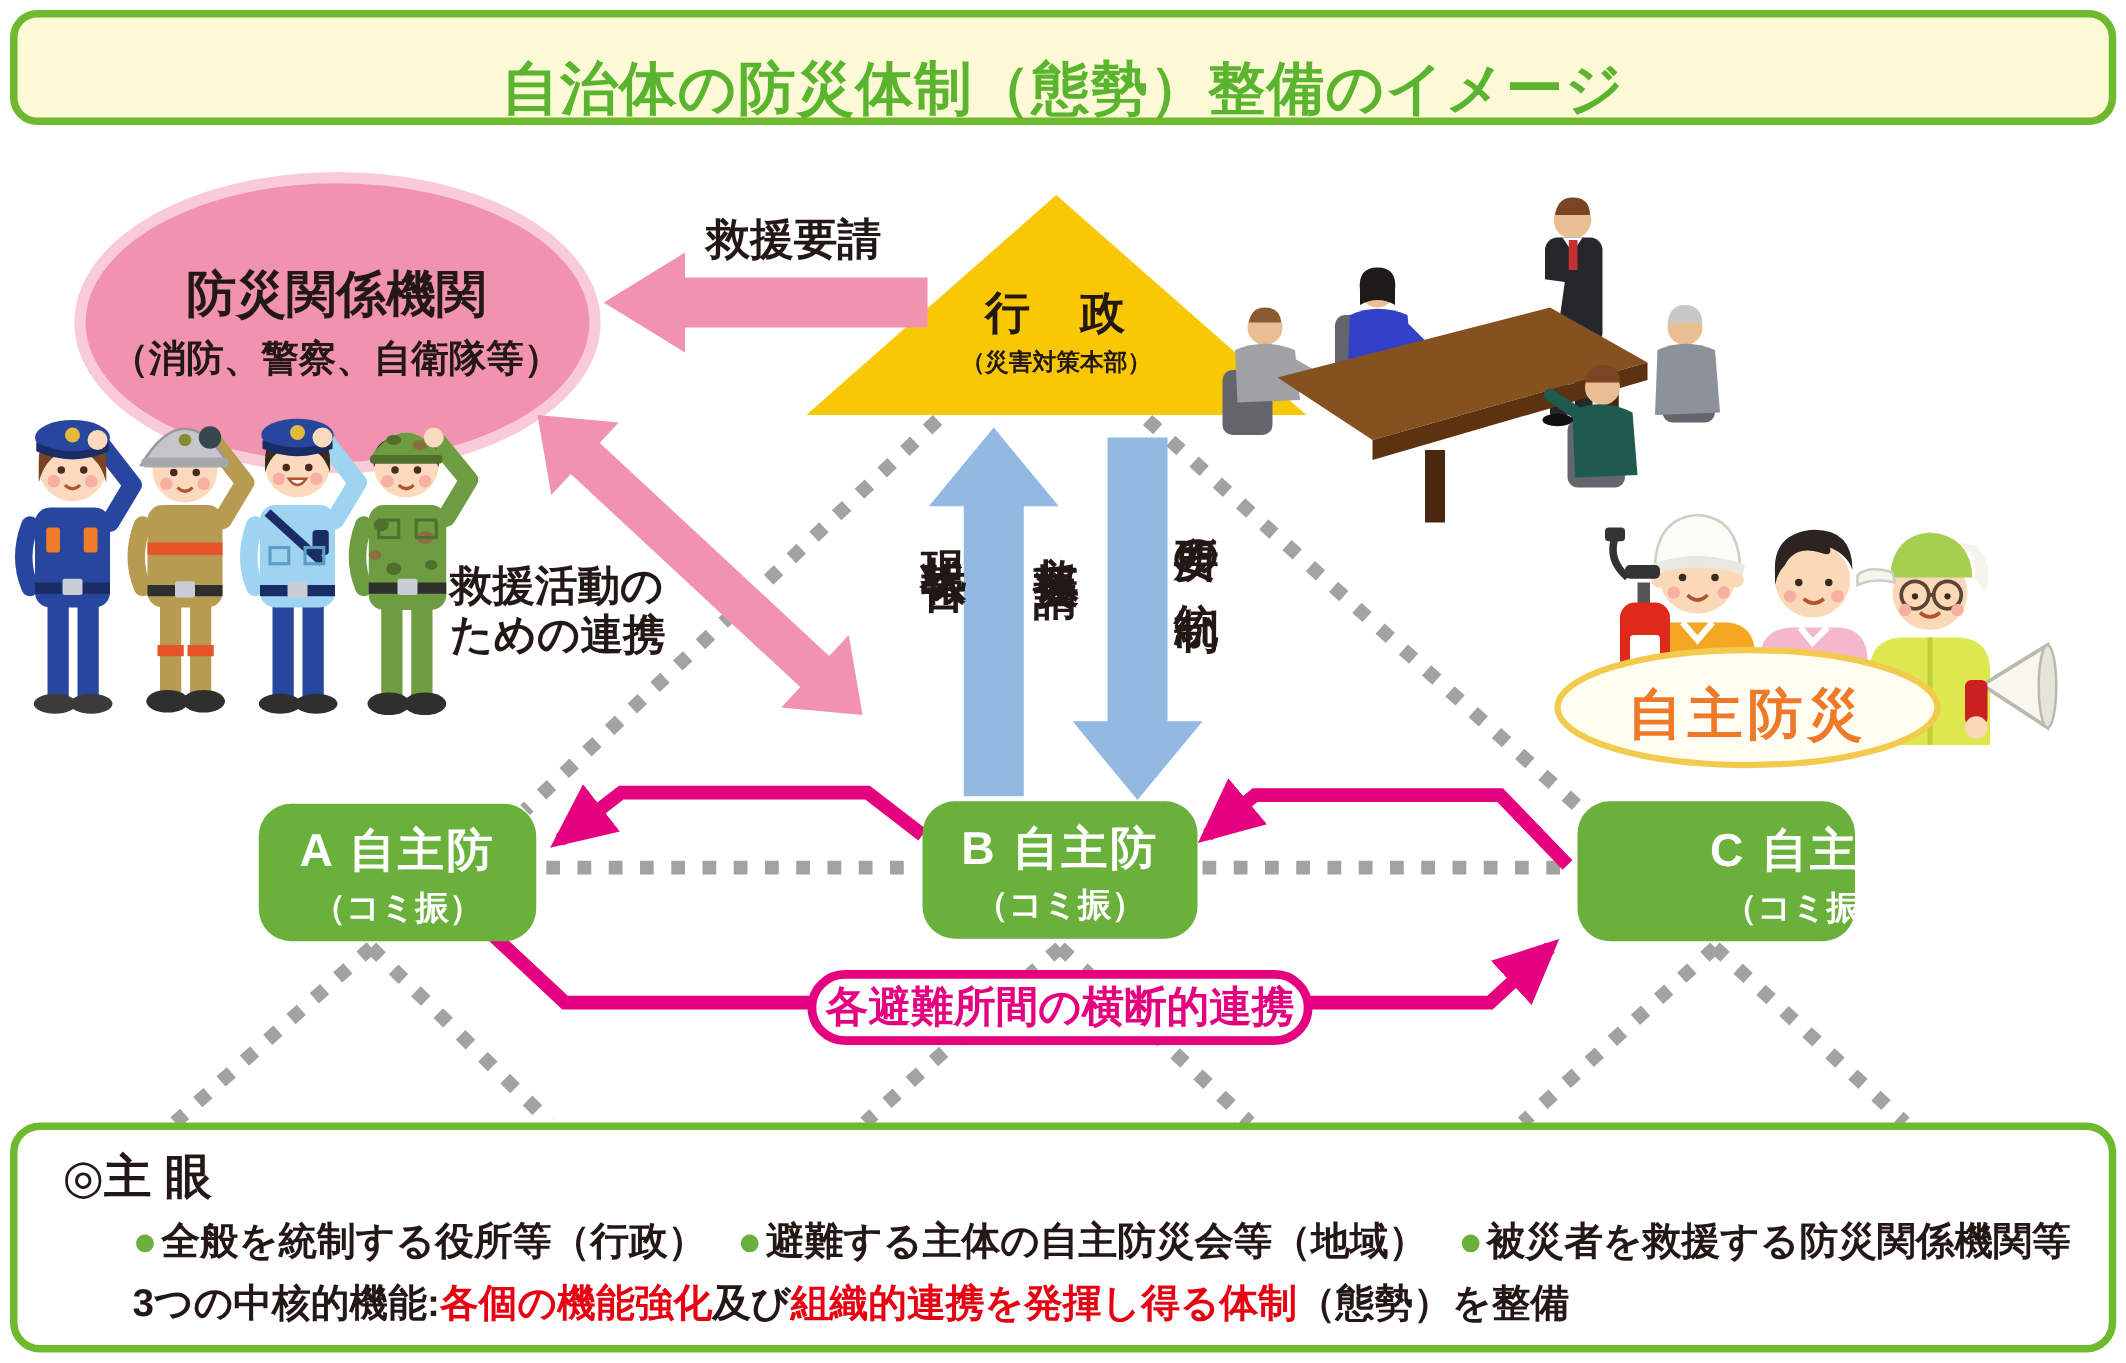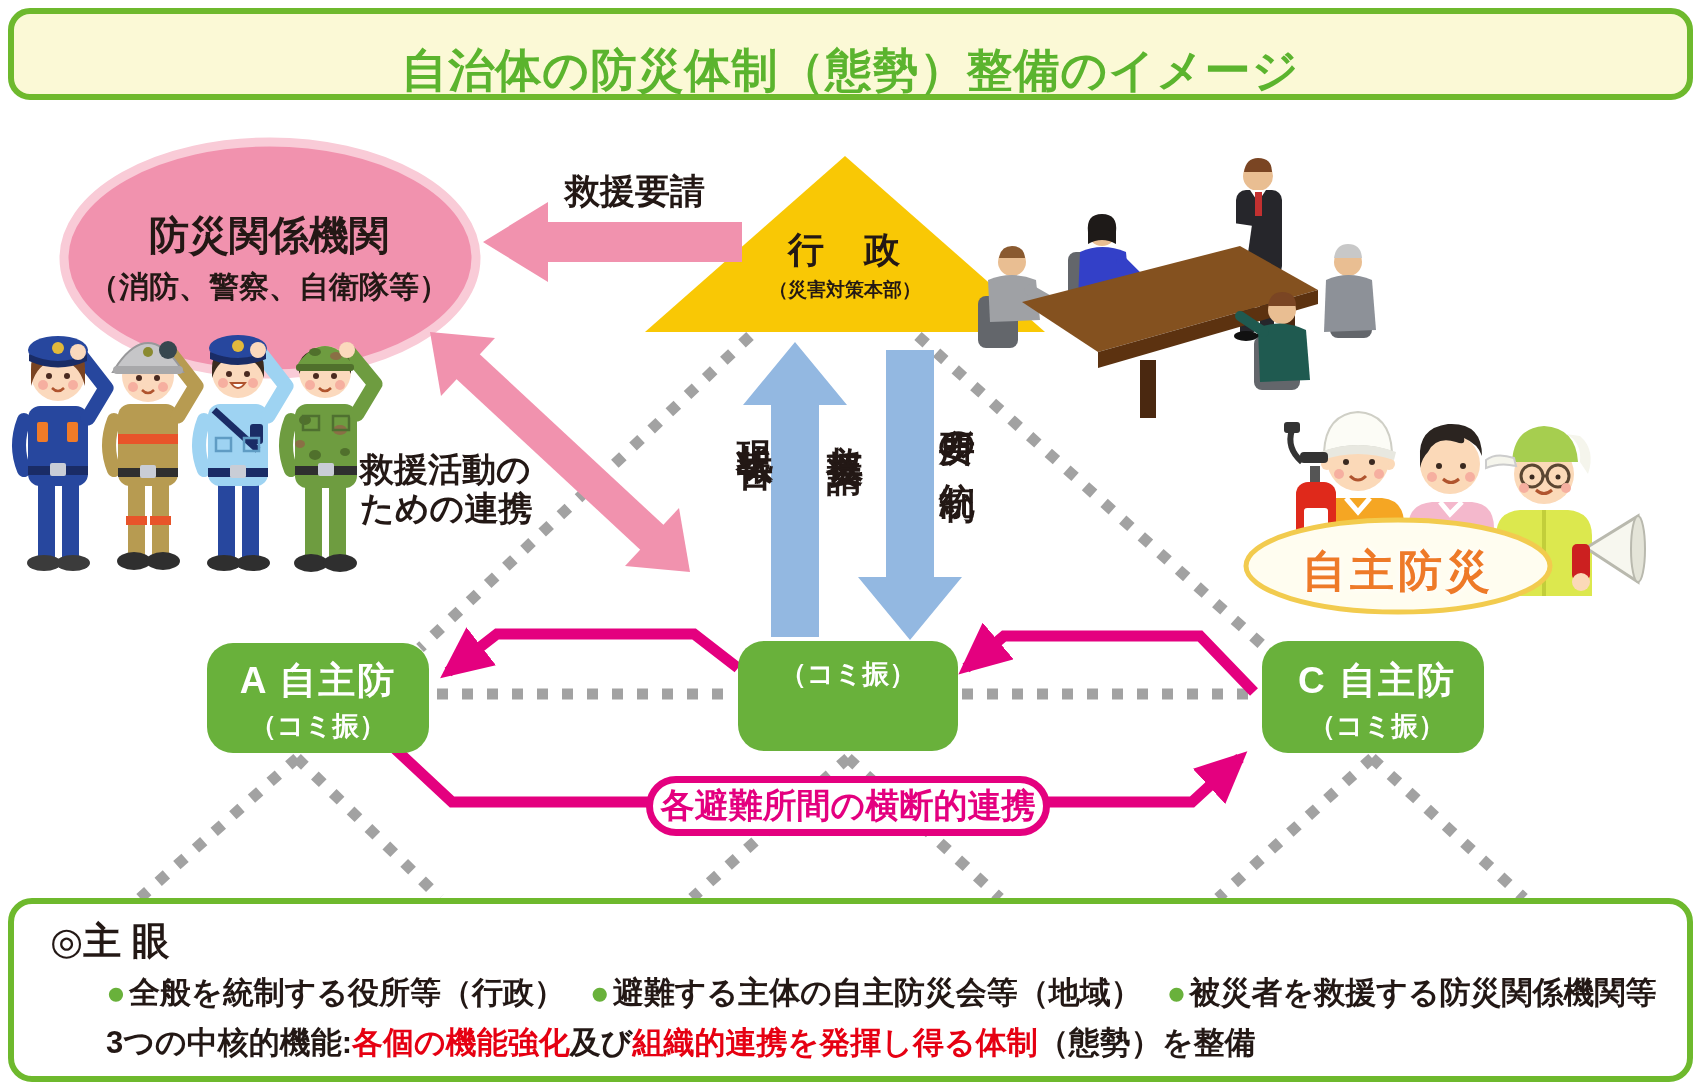--- a/index.html
+++ b/index.html
@@ -318,23 +318,24 @@
 
   <div class="vlabel" style="left:730px;top:412px;">現状報告</div>
   <div class="vlabel" style="left:820px;top:418px;">救援要請</div>
   <div class="vlabel" style="left:932px;top:400px;">所要の統制</div>
 
   <div class="gbox-label" style="left:207px;top:656px;width:222px;">
     <div class="nm">A 自主防</div>
     <div class="sb">（コミ振）</div>
   </div>
   <div class="gbox-label" style="left:738px;top:654px;width:220px;">
+    <div class="nm">B 自主防</div>
     <div class="sb">（コミ振）</div>
   </div>
-  <div class="gbox-label" style="left:1266px;top:656px;width:222px;">
+  <div class="gbox-label" style="left:1336px;top:656px;width:222px;">
     <div class="nm">C 自主防</div>
     <div class="sb">（コミ振）</div>
   </div>
 
   <div class="pill">各避難所間の横断的連携</div>
 
   <div class="badge">自主防災</div>
 
   <div class="panel">
     <div class="heading">◎主 眼</div>

